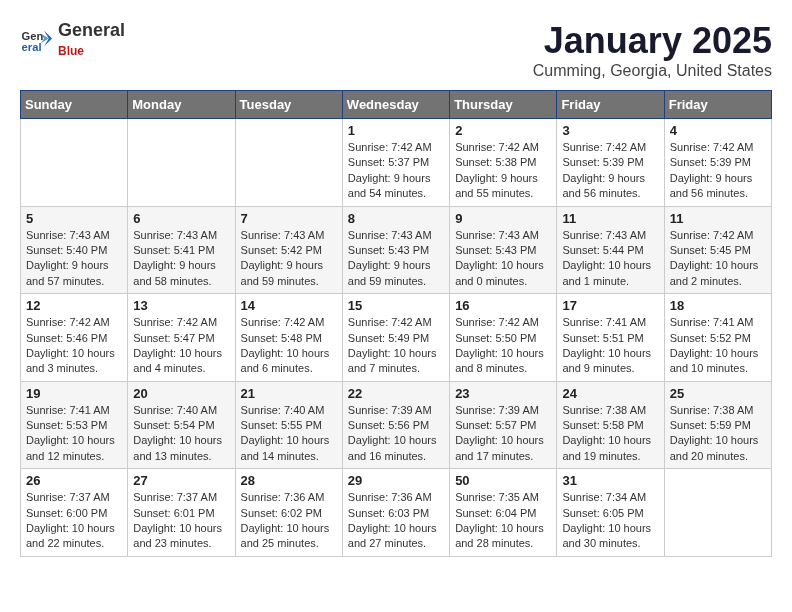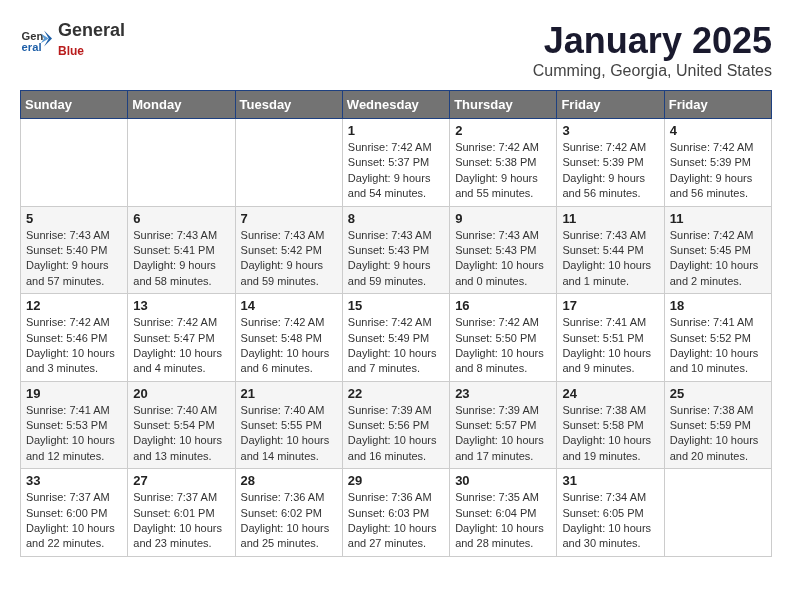--- a/index.html
+++ b/index.html
@@ -221,37 +221,37 @@
           <span class="day-number">24</span>
           <div class="day-info">Sunrise: 7:38 AM<br>Sunset: 5:58 PM<br>Daylight: 10 hours<br>and 19 minutes.</div>
         </td>
         <td>
           <span class="day-number">25</span>
           <div class="day-info">Sunrise: 7:38 AM<br>Sunset: 5:59 PM<br>Daylight: 10 hours<br>and 20 minutes.</div>
         </td>
       </tr>
       <tr>
         <td>
-          <span class="day-number">33</span>
+          <span class="day-number">26</span>
           <div class="day-info">Sunrise: 7:37 AM<br>Sunset: 6:00 PM<br>Daylight: 10 hours<br>and 22 minutes.</div>
         </td>
         <td>
           <span class="day-number">27</span>
           <div class="day-info">Sunrise: 7:37 AM<br>Sunset: 6:01 PM<br>Daylight: 10 hours<br>and 23 minutes.</div>
         </td>
         <td>
           <span class="day-number">28</span>
           <div class="day-info">Sunrise: 7:36 AM<br>Sunset: 6:02 PM<br>Daylight: 10 hours<br>and 25 minutes.</div>
         </td>
         <td>
           <span class="day-number">29</span>
           <div class="day-info">Sunrise: 7:36 AM<br>Sunset: 6:03 PM<br>Daylight: 10 hours<br>and 27 minutes.</div>
         </td>
         <td>
-          <span class="day-number">30</span>
+          <span class="day-number">50</span>
           <div class="day-info">Sunrise: 7:35 AM<br>Sunset: 6:04 PM<br>Daylight: 10 hours<br>and 28 minutes.</div>
         </td>
         <td>
           <span class="day-number">31</span>
           <div class="day-info">Sunrise: 7:34 AM<br>Sunset: 6:05 PM<br>Daylight: 10 hours<br>and 30 minutes.</div>
         </td>
         <td class="empty-cell"></td>
       </tr>
     </tbody>
 </table>

